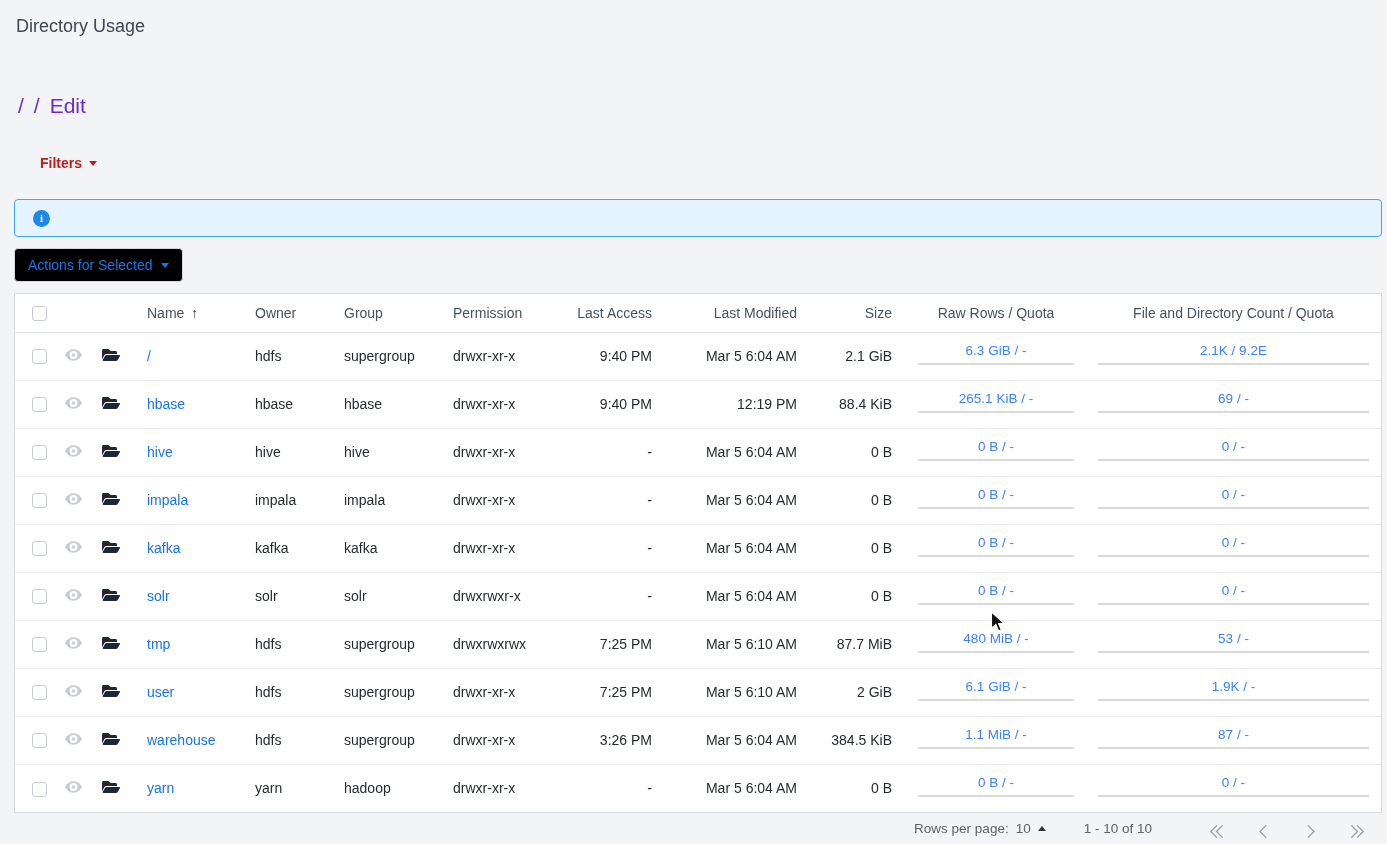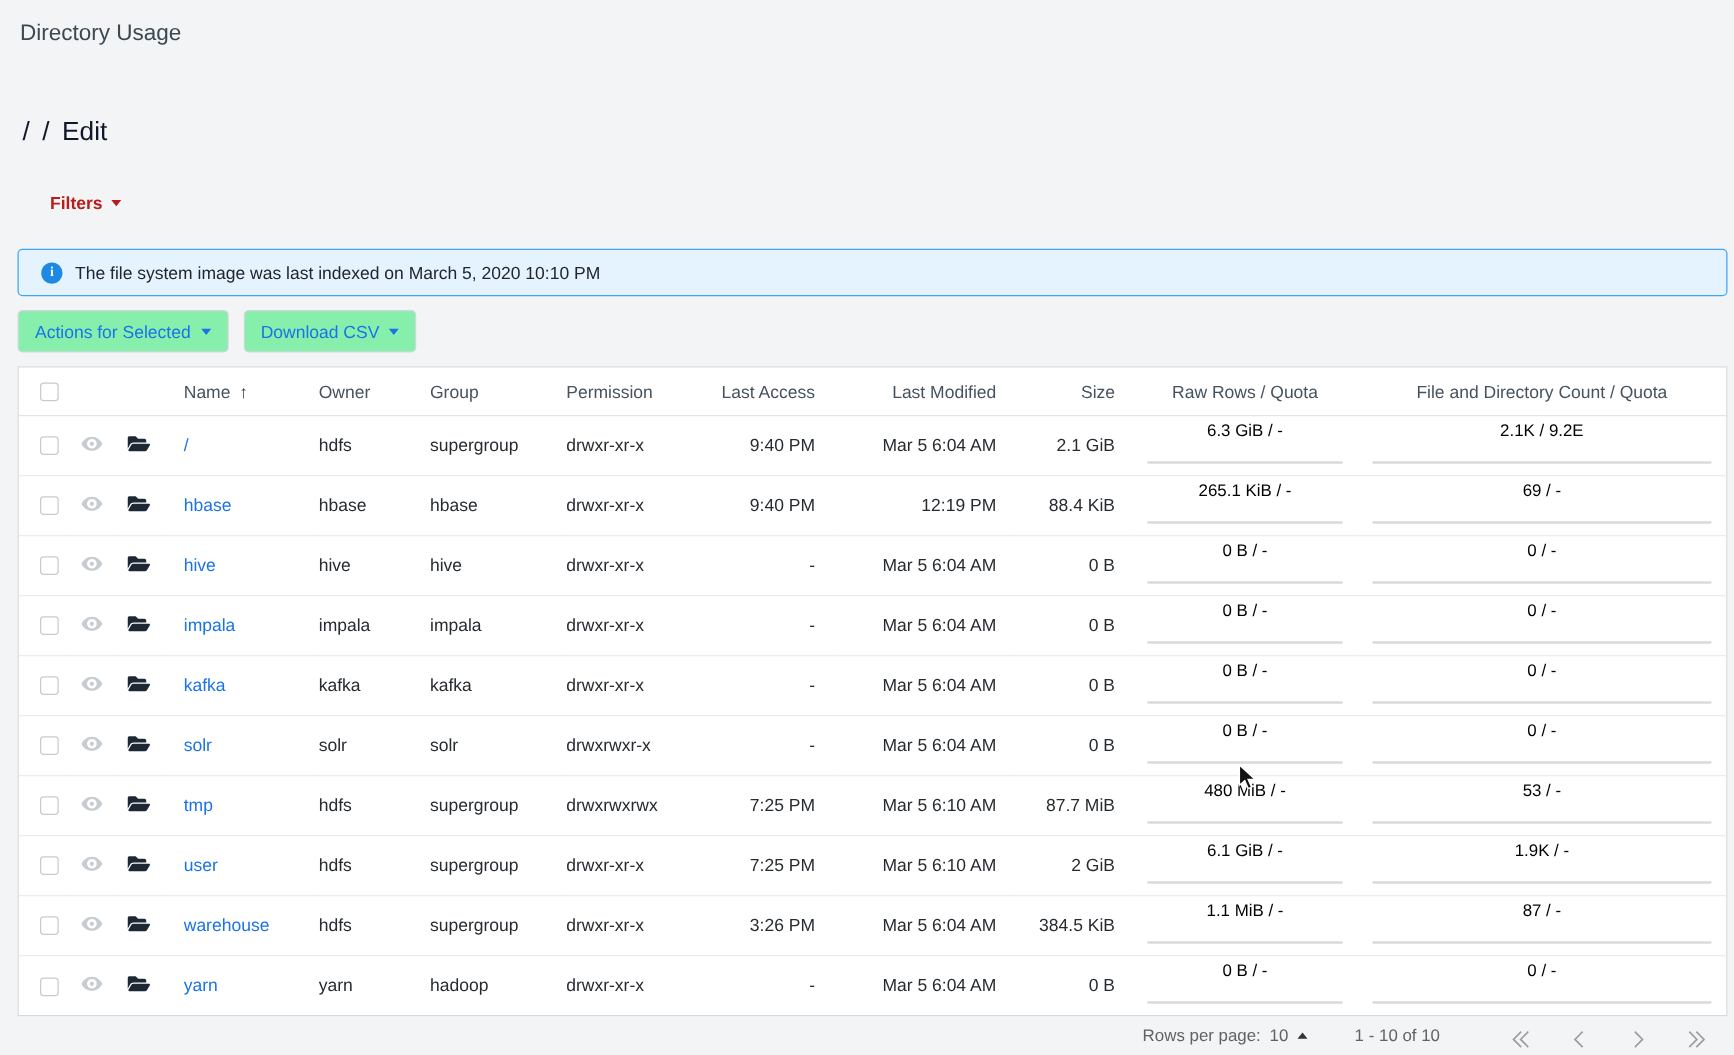--- a/index.html
+++ b/index.html
@@ -5,45 +5,45 @@
   * { box-sizing: border-box; }
   html, body { margin:0; padding:0; }
   body {
     width: 1387px; height: 844px; overflow: hidden;
     background: #f2f4f5;
     font-family: "Liberation Sans", "DejaVu Sans", sans-serif;
     color: #262b30; position: relative;
   }
   
   h1.page-title { margin:0; padding:10px 0 0 16px; font-size:18px; font-weight:400; color:#3c4852; line-height:32px; }
-  .breadcrumb { padding:52px 0 0 18px; font-size:21px; color:#0f172a; line-height:24px; }
+  .breadcrumb { padding:52px 0 0 18px; font-size:21px; color:#6d28d9; line-height:24px; }
   .breadcrumb span { margin-right:10px; }
   .breadcrumb .crumb { cursor:pointer; }
   .filters { padding:36px 0 0 40px; height:52px; }
   .filters .filters-inner { display:inline-flex; align-items:center; gap:7px; color:#b91c1c; font-size:14px; font-weight:700; cursor:pointer; }
   .caret-down { width:0; height:0; border-left:4.5px solid transparent; border-right:4.5px solid transparent; border-top:5px solid currentColor; display:inline-block; }
   .caret-up { width:0; height:0; border-left:4.5px solid transparent; border-right:4.5px solid transparent; border-bottom:5px solid #2f3439; display:inline-block; }
   
   .alert { margin:29px 5px 0 14px; height:38px; background:#e4f3fe; border:1px solid #42a5f5; border-radius:4px; display:flex; align-items:center; padding-left:18px; gap:10px; font-size:14px; color:#20262c; }
   .info-icon { width:17px; height:17px; border-radius:50%; background:#1e88e5; color:#fff; font-size:11px; font-weight:700; display:inline-flex; align-items:center; justify-content:center; font-family:"Liberation Serif", serif; flex:0 0 auto; }
   
   .btn-row { margin:11px 0 0 14px; display:flex; gap:12px; }
-  .btn { display:inline-flex; align-items:center; gap:8px; height:34px; padding:0 13px; background:#86efac; border:1px solid #d4d7da; border-radius:4px; color:#1a73e8; font-size:14px; font-family:inherit; cursor:pointer; }
+  .btn { display:inline-flex; align-items:center; gap:8px; height:34px; padding:0 13px; background:#000000; border:1px solid #d4d7da; border-radius:4px; color:#1a73e8; font-size:14px; font-family:inherit; cursor:pointer; }
   
   .table-wrap { margin:11px 5px 0 14px; background:#fff; border:1px solid #d7dadd; }
   table { width:100%; border-collapse:collapse; table-layout:fixed; }
   thead th { height:38px; font-weight:400; font-size:14px; color:#46525e; border-bottom:1px solid #e2e5e7; text-align:left; padding:0; white-space:nowrap; }
   tbody td { height:48px; border-bottom:1px solid #e9ebed; font-size:14px; color:#262b30; padding:0; white-space:nowrap; vertical-align:middle; }
   tbody tr:last-child td { border-bottom:none; }
   .c-check { text-align:center !important; padding-left:8px !important; }
   .c-icon { text-align:center !important; }
   .c-name { padding-left:16px !important; }
   .num { text-align:right; padding-right:14px !important; }
   .quota { text-align:center; padding:0 12px !important; }
-  .quota-bar { display:block; font-size:13.5px; color:#000000; padding-bottom:17px; border-bottom:2px solid #d8dadc; margin-top:-4px; }
+  .quota-bar { display:block; font-size:13.5px; color:#3b82f6; padding-bottom:5px; border-bottom:2px solid #d8dadc; margin-top:-4px; }
   th.quota { text-align:center !important; }
   .checkbox { display:inline-block; width:15px; height:15px; background:#fff; border:1.5px solid #c6cbd0; border-radius:3px; vertical-align:middle; cursor:pointer; }
   a.dir-link { color:#1a73e8; text-decoration:none; cursor:pointer; }
   .sort-arrow { font-size:14px; color:#2f3a44; margin-left:7px; font-weight:400; }
   .eye-btn { cursor:pointer; display:inline-block; line-height:0; }
   .folder-wrap { display:inline-block; line-height:0; }
   
   .footer { margin:8px 19px 0 0; height:23px; display:flex; justify-content:flex-end; align-items:flex-start; gap:38px; font-size:13.5px; color:#5f6368; }
   .rpp { display:inline-flex; align-items:center; gap:7px; cursor:pointer; }
   .pager { display:flex; align-items:center; gap:26px; margin-left:16px; }
@@ -61,30 +61,25 @@
 
 <div class="filters">
   <span class="filters-inner">
     <span>Filters</span>
     <span class="caret-down"></span>
   </span>
 </div>
 
 <div class="alert">
   <span class="info-icon">i</span>
-  <span>The file system image was last indexed on March 5, 2020 10:10 PM</span>
 </div>
 
 <div class="btn-row">
   <button class="btn">
     <span>Actions for Selected</span>
-    <span class="caret-down"></span>
-  </button>
-  <button class="btn">
-    <span>Download CSV</span>
     <span class="caret-down"></span>
   </button>
 </div>
 
 <div class="table-wrap">
   <table>
     <colgroup>
       <col style="width:40px">
         <col style="width:36px">
         <col style="width:40px">

